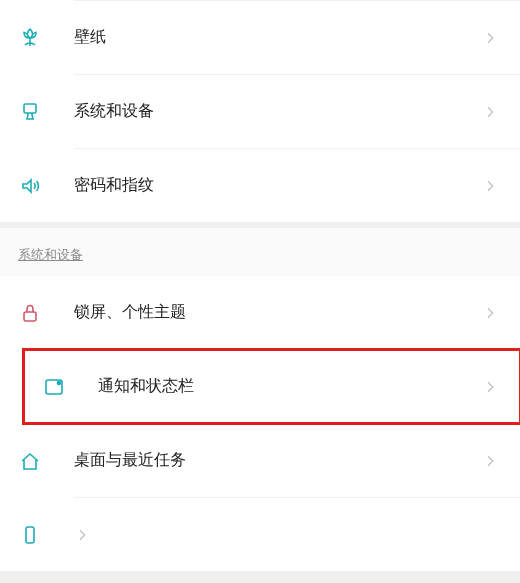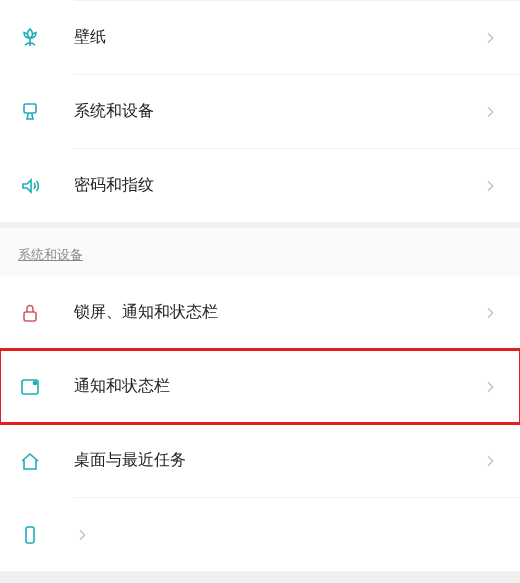--- a/index.html
+++ b/index.html
@@ -61,20 +61,21 @@
       justify-content: center;
       flex-shrink: 0;
     }
     .spacer {
       height: 6px;
       background: #f0f0f0;
     }
     .highlight {
       outline: 3px solid #e01e1e;
       outline-offset: -1px;
+      margin-left: 24px;
     }
     .divider {
       border-top: 1px solid #f0f0f0;
       margin-left: 74px;
     }
   </style>
 </head>
 <body>
 
 <div class="container">
@@ -144,21 +145,21 @@
     <div class="group-header">系统和设备</div>
 
     <div class="item">
       <span class="icon">
         <svg viewBox="0 0 24 24" fill="none" stroke="#d15a6a" stroke-width="1.6">
           <rect x="6" y="11" width="12" height="9" rx="2"></rect>
           <path d="M9 11 L9 8 C9 6 10 4.5 12 4.5 C14 4.5 15 6 15 8 L15 11"></path>
         </svg>
       </span>
       <span class="label-wrap" style="border-top:none">
-        <span class="label">锁屏、通知和状态栏</span>
+        <span class="label">锁屏、个性主题</span>
         <span class="chevron">
           <svg viewBox="0 0 24 24" fill="none" stroke="#c2c2c2" stroke-width="2">
               <path d="M9 5l7 7-7 7"></path>
             </svg>
         </span>
       </span>
     </div>
     <div class="divider"></div>
     <div class="item highlight">
       <span class="icon">

